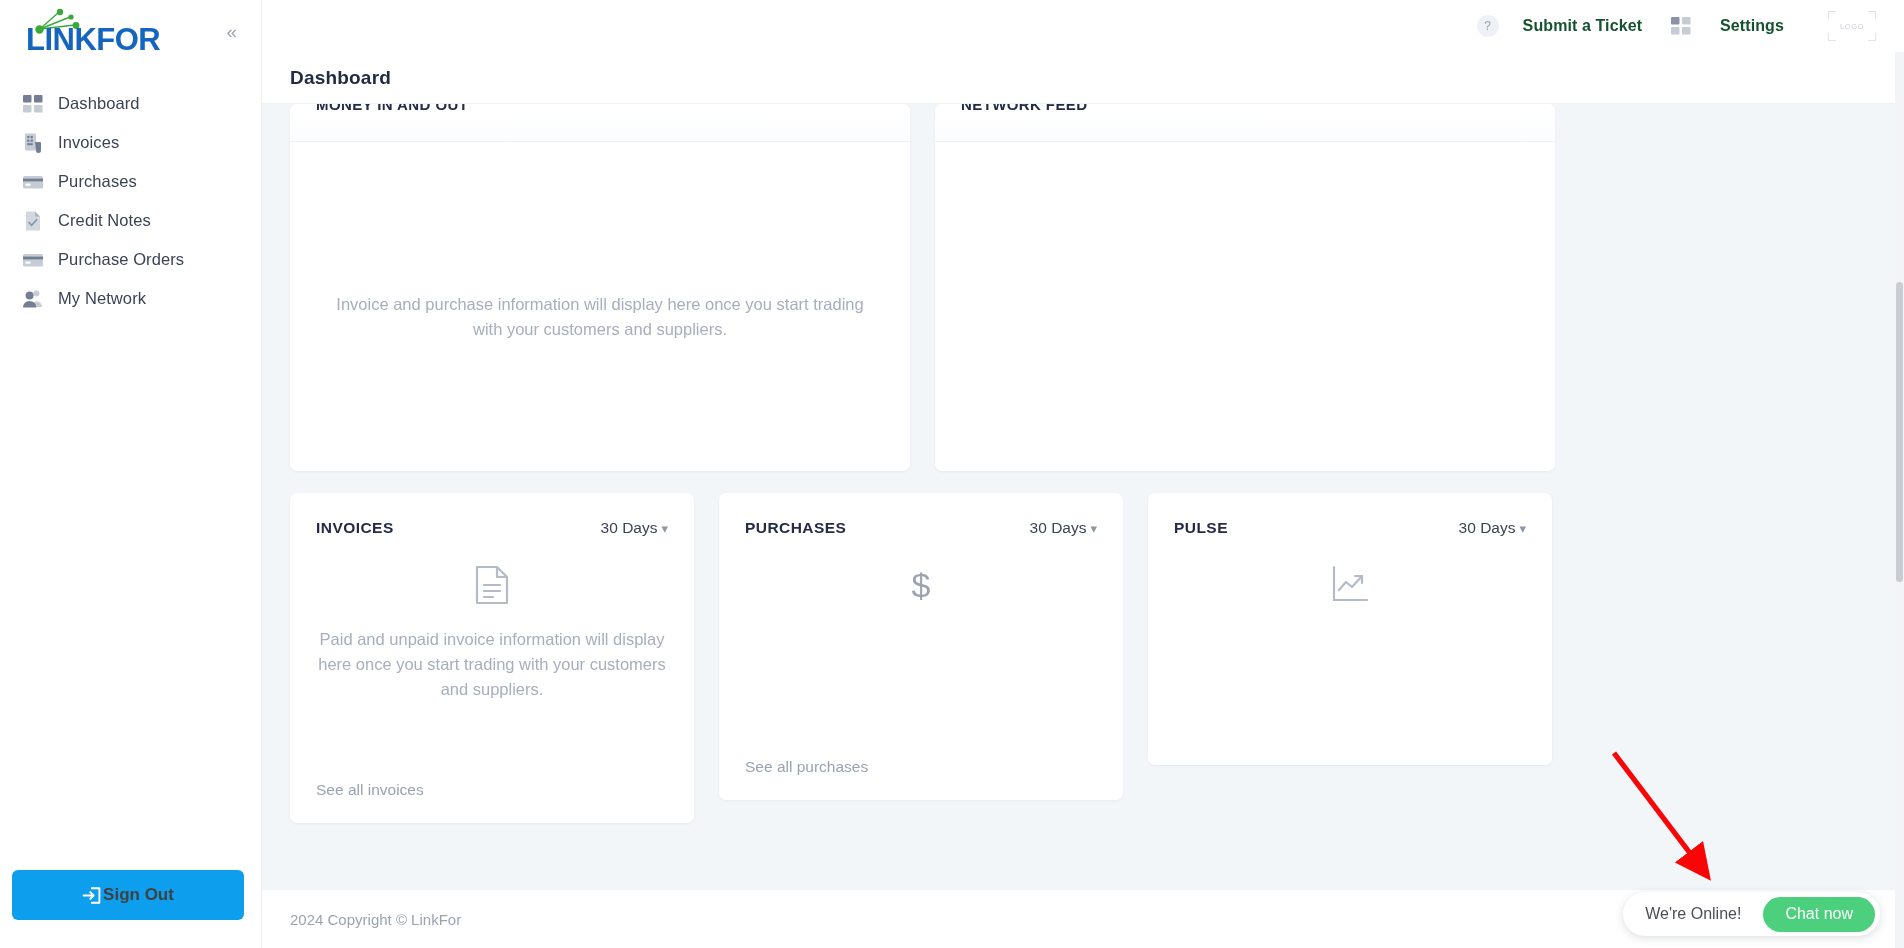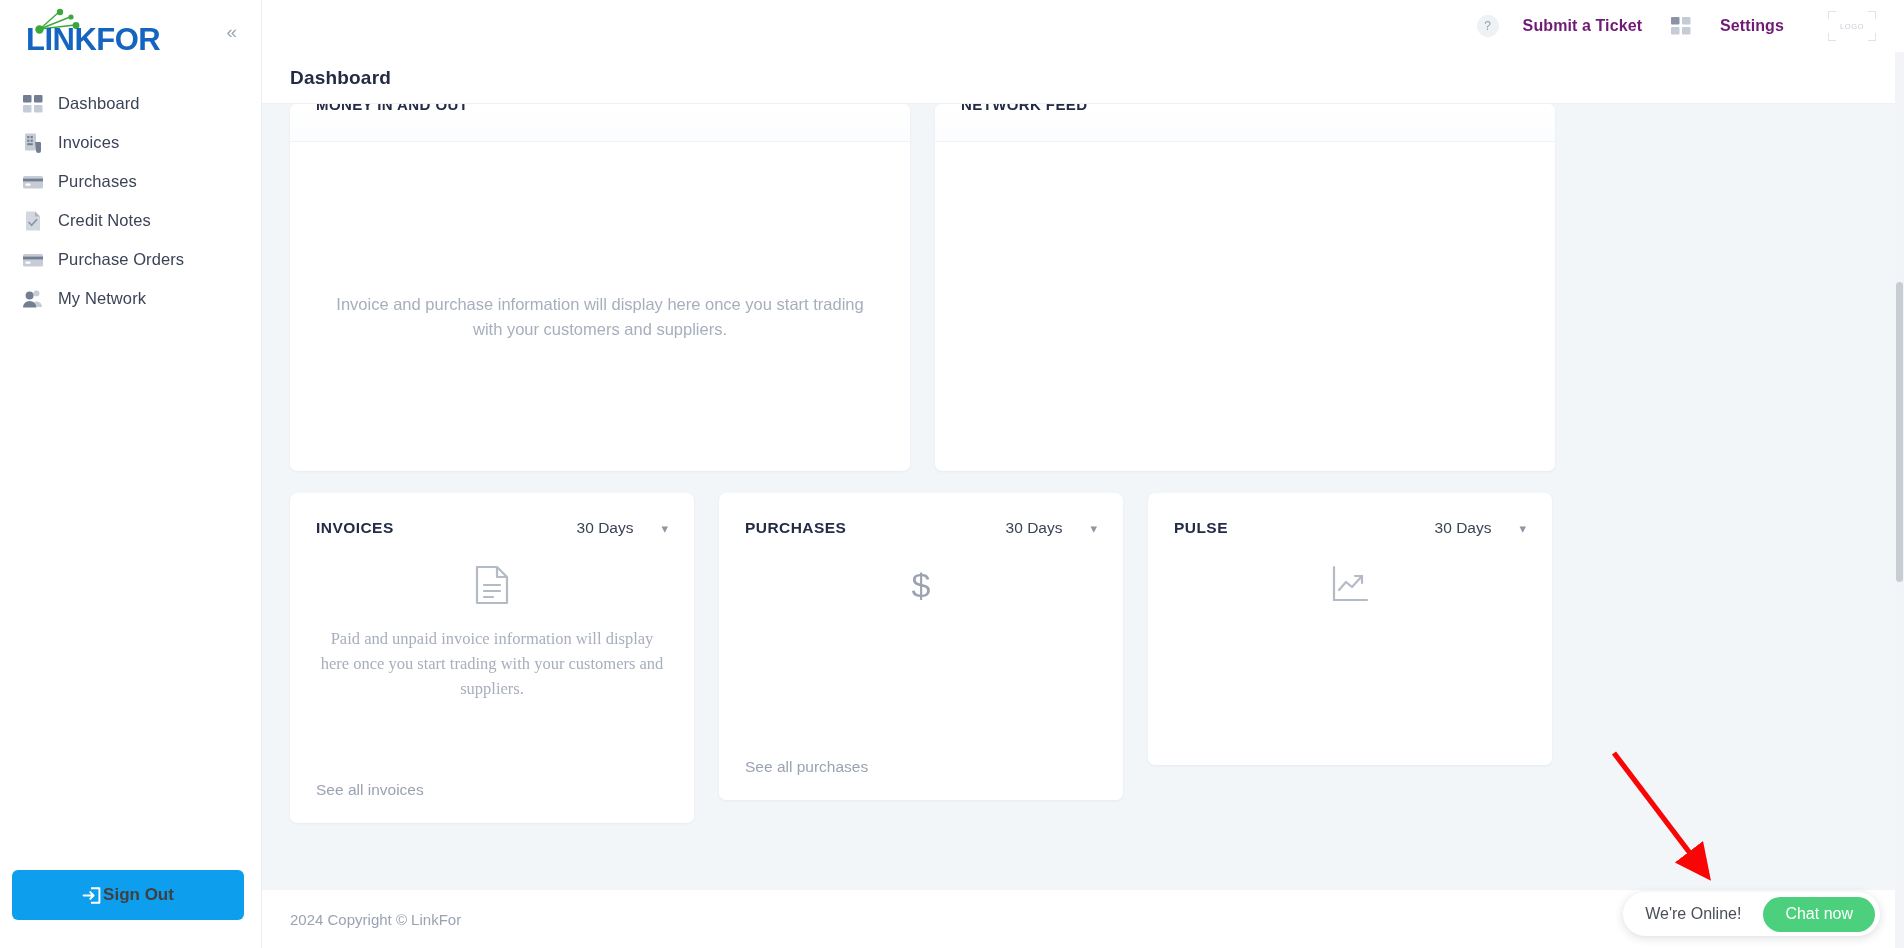--- a/index.html
+++ b/index.html
@@ -69,21 +69,21 @@
     display: flex; align-items: center; justify-content: flex-end;
     padding-right: 28px; gap: 0;
   }
   .help-ico {
     width: 22px; height: 22px; border-radius: 50%;
     background: #eef1f5; color: #95a0b0; font-size: 12px;
     display: flex; align-items: center; justify-content: center;
     cursor: pointer; margin-right: 24px;
   }
   .topbar-link {
-    color: #701a75; font-size: 16px; font-weight: 700; cursor: pointer;
+    color: #14532d; font-size: 16px; font-weight: 700; cursor: pointer;
     letter-spacing: .1px;
   }
   .grid-ico { margin: 0 28px; display: block; cursor: pointer; }
   .logo-ph {
     width: 48px; height: 30px; margin-left: 44px; position: relative;
     display: flex; align-items: center; justify-content: center;
   }
   .logo-ph .cn { position: absolute; width: 8px; height: 8px; border: 1.5px solid #dfe4ea; }
   .logo-ph .tl { left: 0; top: 0; border-right: none; border-bottom: none; }
   .logo-ph .tr { right: 0; top: 0; border-left: none; border-bottom: none; }
@@ -134,26 +134,26 @@
 
   
   .row2 { margin-top: 22px; display: flex; gap: 25px; }
   .kcard { background:#fff; border-radius: 7px; box-shadow: 0 1px 3px rgba(30,45,70,.055); padding: 26px 26px 0; position: relative; }
   .kcard.invoices  { flex: 0 0 404px; height: 330px; }
   .kcard.purchases { flex: 0 0 404px; height: 307px; }
   .kcard.pulse     { flex: 0 0 404px; height: 272px; }
   .kcard-head { display: flex; align-items: center; justify-content: space-between; }
   .kcard-title { font-size: 15.5px; font-weight: 700; color: #232b45; letter-spacing: .45px; }
   .range {
-    display: flex; align-items: center; gap: 28px; cursor: pointer;
+    display: flex; align-items: center; gap: 4px; cursor: pointer;
     font-size: 15.5px; color: #3b4356;
   }
   .chev { color: #8d97a6; font-size: 13px; line-height: 1; }
   .kicon { display: flex; justify-content: center; margin-top: 28px; }
-  .kcard .muted { margin-top: 22px; font-family: Liberation Serif, serif; }
+  .kcard .muted { margin-top: 22px; }
   .seelink {
     position: absolute; left: 26px; bottom: 24px;
     color: #9aa3b2; font-size: 15.5px; cursor: pointer;
   }
 
   
   .footer {
     position: absolute; left: 0; right: 0; bottom: 0; height: 58px;
     background: #ffffff; display: flex; align-items: center; padding-left: 28px;
     z-index: 20;

